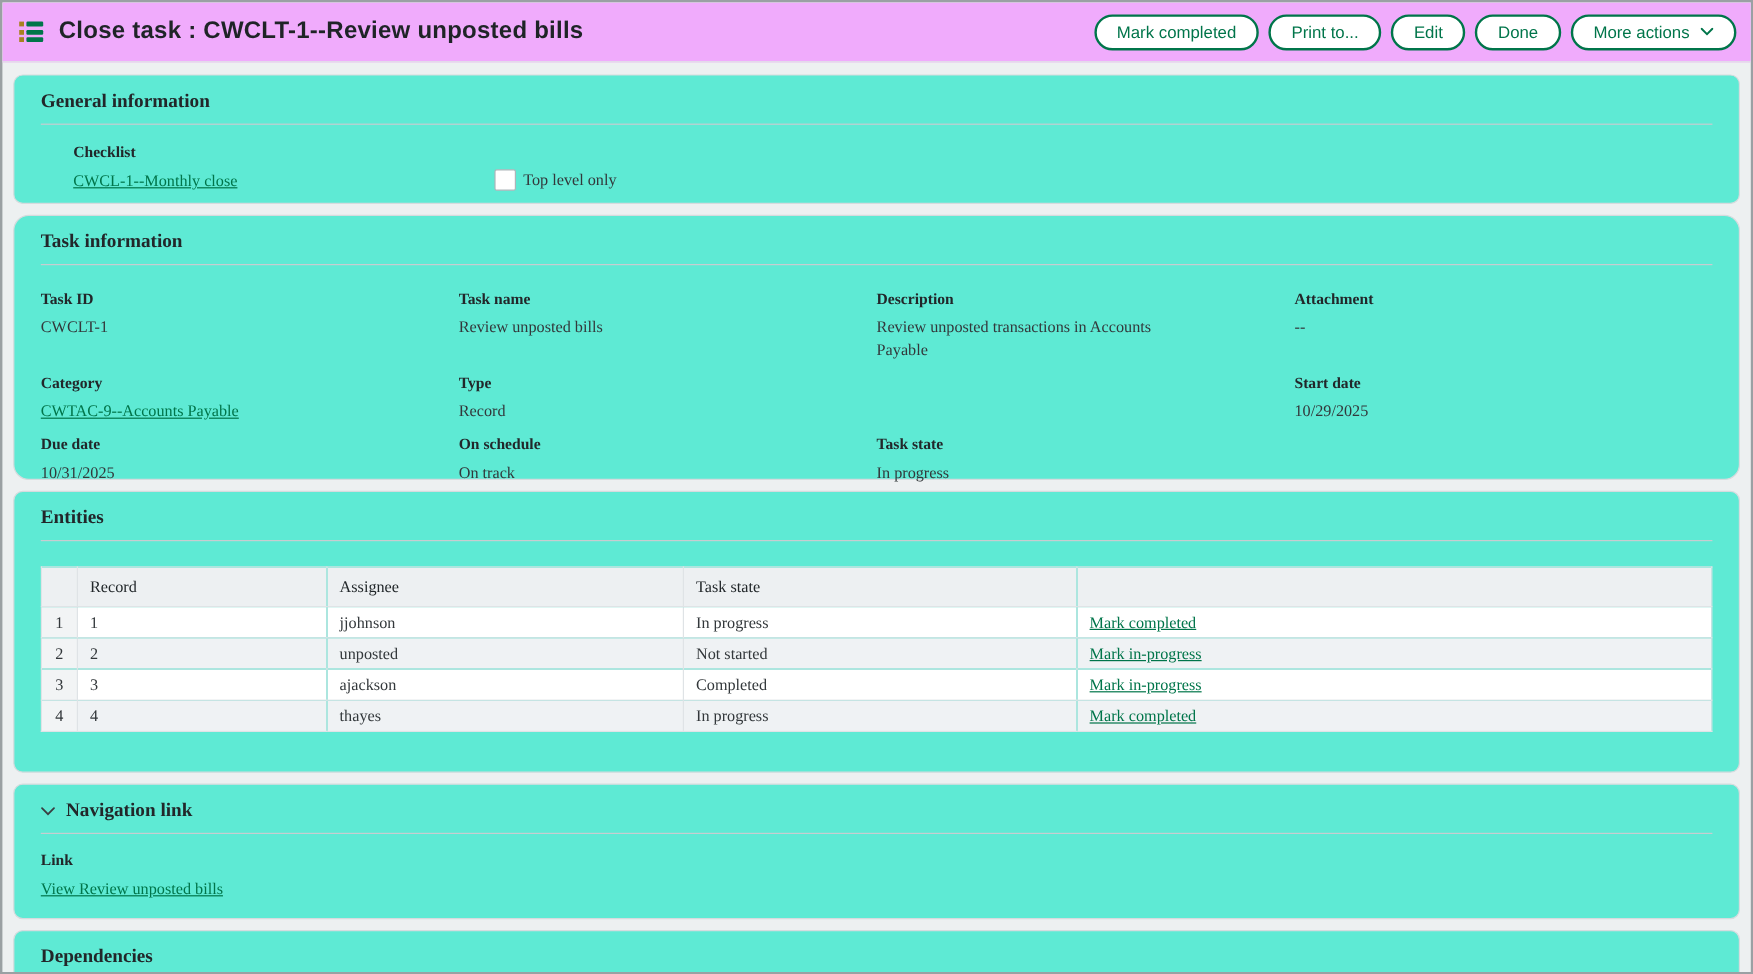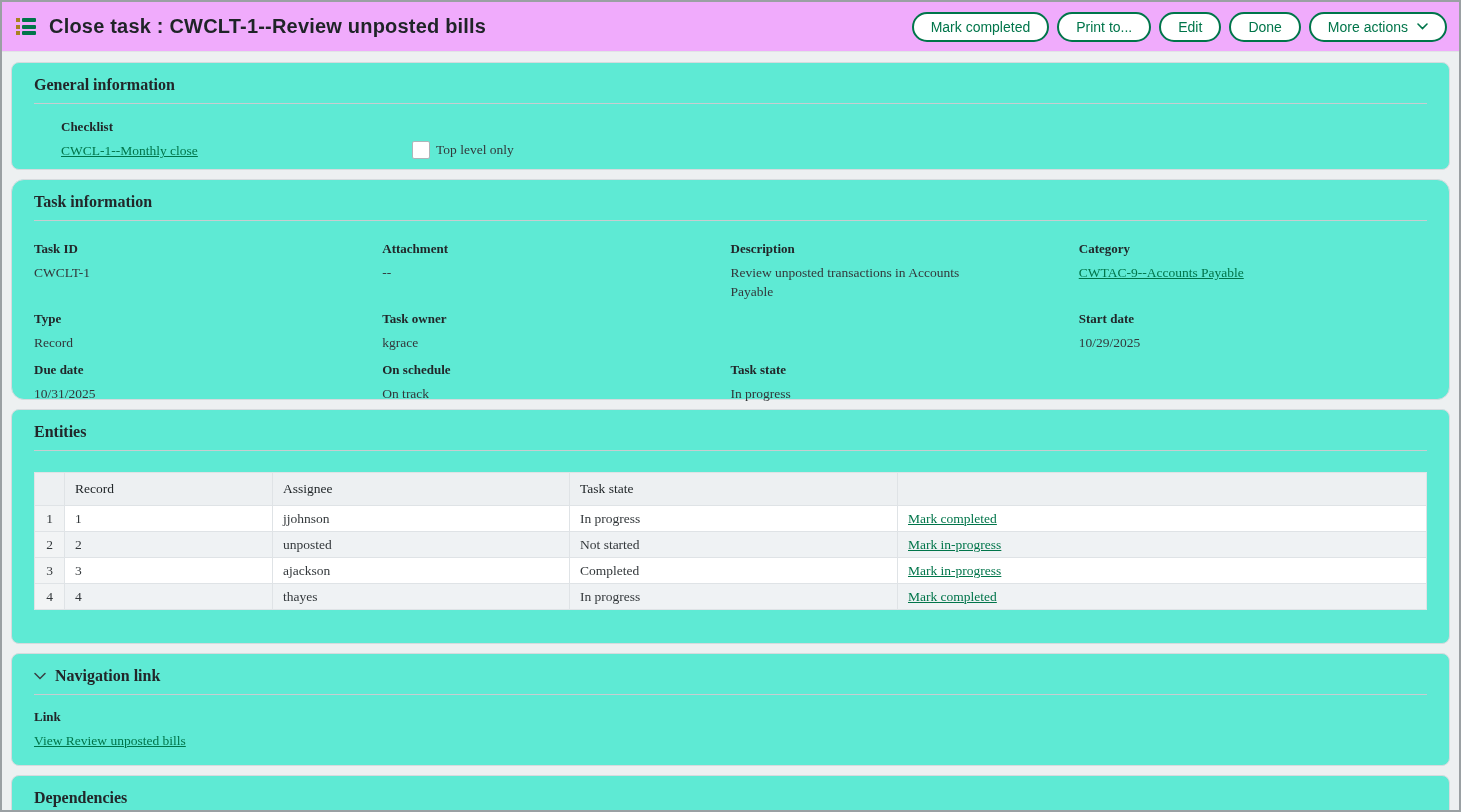--- a/index.html
+++ b/index.html
@@ -186,39 +186,39 @@
 
   <section class="card card-task">
     <h2 class="card-heading">Task information</h2>
     <div class="task-grid">
 
       <div class="field">
         <div class="field-label">Task ID</div>
         <div class="field-value">CWCLT-1</div>
       </div>
       <div class="field">
+        <div class="field-label">Task name</div>
+        <div class="field-value">Review unposted bills</div>
+      </div>
+      <div class="field">
+        <div class="field-label">Description</div>
+        <div class="field-value desc-value">Review unposted transactions in Accounts Payable</div>
+      </div>
+      <div class="field">
         <div class="field-label">Attachment</div>
         <div class="field-value">--</div>
       </div>
-      <div class="field">
-        <div class="field-label">Description</div>
-        <div class="field-value desc-value">Review unposted transactions in Accounts Payable</div>
-      </div>
 
       <div class="field">
         <div class="field-label">Category</div>
         <div class="field-value"><a class="green-link">CWTAC-9--Accounts Payable</a></div>
       </div>
       <div class="field">
         <div class="field-label">Type</div>
         <div class="field-value">Record</div>
-      </div>
-      <div class="field">
-        <div class="field-label">Task owner</div>
-        <div class="field-value">kgrace</div>
       </div>
       <div class="field"></div>
 
       <div class="field">
         <div class="field-label">Start date</div>
         <div class="field-value">10/29/2025</div>
       </div>
       <div class="field">
         <div class="field-label">Due date</div>
         <div class="field-value">10/31/2025</div>

